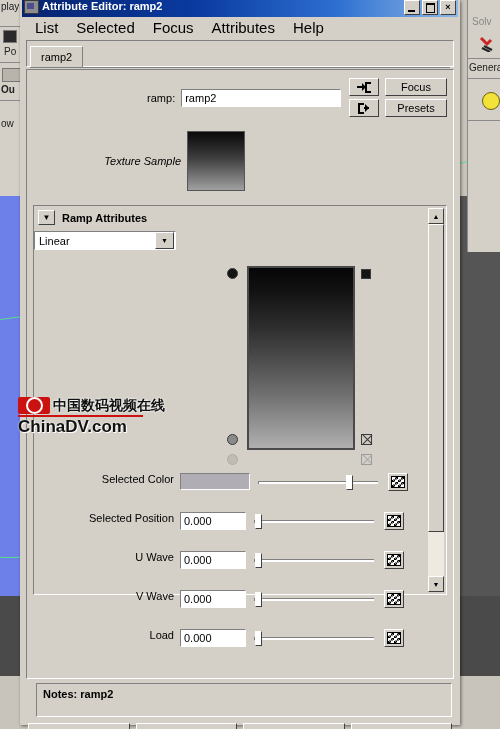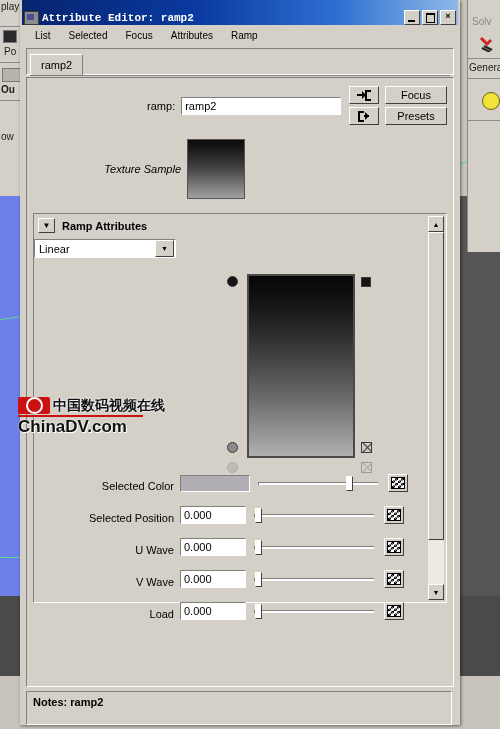--- a/index.html
+++ b/index.html
@@ -47,27 +47,26 @@
   
   #dialog {
     position:absolute; left:20px; top:0px; width:440px; height:725px;
     background:#d4d0c8;
     border:2px solid #d4d0c8;
     border-top:none;
     box-shadow: 1px 1px 3px rgba(0,0,0,0.5);
     box-sizing:border-box;
   }
   .titlebar {
-    height:25px; width:100%;
+    height:17px; width:100%;
     background: linear-gradient(to right, #06246f 0%, #0a3aa0 40%, #2d6fd0 72%, #8fb8e8 100%);
-    display:flex; align-items:flex-end;
+    display:flex; align-items:flex-start;
     color:#ffffff; font-size:11px; font-weight:bold;
     padding-left:2px; box-sizing:border-box;
     position:relative;
-    font-family:Liberation Mono, monospace;
   }
   .title-icon {
     width:13px; height:12px; background:#8c8c8c; border:1px solid #3a3a3a;
     margin-right:3px; flex:0 0 auto; position:relative;
   }
   .title-icon::after{
     content:""; position:absolute; left:2px; top:2px; width:7px; height:6px;
     background:#4d4d8f;
   }
   .title-text { flex:1 1 auto; overflow:hidden; text-overflow:clip; white-space:nowrap; line-height:13px; }
@@ -81,21 +80,21 @@
   }
   .tbtn .gl-min { position:absolute; bottom:2px; left:3px; width:7px; height:2px; background:#000; }
   .tbtn .gl-max { position:absolute; top:2px; left:3px; width:7px; height:7px; border:1px solid #000; border-top-width:2px; }
 
   
   .menubar {
     height:20px; display:flex; align-items:center;
     padding-left:4px; gap:0px; background:#d4d0c8;
     border-bottom:1px solid #d4d0c8;
   }
-  .menuitem { padding:2px 9px; font-size:10px; color:#000; cursor:default;text-align:right; }
+  .menuitem { padding:2px 9px; font-size:15px; color:#000; cursor:default;text-align:right; }
 
   
   .tabarea {
     margin:2px 4px 0 4px;
     border-top:1px solid #808080; border-left:1px solid #808080;
     border-right:1px solid #ffffff; border-bottom:1px solid #ffffff;
     padding:3px 3px 0 3px; height:27px; box-sizing:border-box;
     background:#d4d0c8;
   }
   .tabstrip {
@@ -214,21 +213,21 @@
   }
   .marker-x::before, .marker-x::after {
     content:""; position:absolute; left:-1px; top:4px; width:13px; height:1px; background:#3a3a3a;
   }
   .marker-x::before { transform:rotate(45deg); }
   .marker-x::after  { transform:rotate(-45deg); }
   .marker-x.dim { border-color:#9a9a9a; background:#d4d0c8; }
   .marker-x.dim::before, .marker-x.dim::after { background:#a8a8a8; }
 
   
-  .srow { display:flex; align-items:flex-end; margin-top:14px; }
+  .srow { display:flex; align-items:flex-start; margin-top:21px; }
   .srow .lbl { width:140px; padding-right:6px; }
   .colorswatch {
     width:70px; height:17px; background:#b0aeb4;
     border-top:1px solid #808080; border-left:1px solid #808080;
     border-right:1px solid #ffffff; border-bottom:1px solid #ffffff;
     box-sizing:border-box;
   }
   .numfield { width:66px; height:18px; }
   .slider {
     position:relative; width:120px; height:18px; margin-left:8px;
@@ -276,21 +275,21 @@
   .strack { flex:1 1 auto; background:#eeeae2; position:relative; }
   .sthumb {
     position:absolute; left:0; right:0; top:0; height:308px; background:#d4d0c8;
     border-top:1px solid #ffffff; border-left:1px solid #ffffff;
     border-right:1px solid #404040; border-bottom:1px solid #404040;
     box-sizing:border-box;
   }
 
   
   .notes {
-    margin:4px 6px 0 4px; height:34px;
+    margin:4px 6px 0 14px; height:34px;
     background:#d4d0c8;
     border-top:1px solid #808080; border-left:1px solid #808080;
     border-right:1px solid #ffffff; border-bottom:1px solid #ffffff;
     box-sizing:border-box; padding:4px 6px;
     font-size:11px; font-weight:bold; color:#000;
   }
   
   .buttonbar { display:flex; gap:6px; margin:6px 6px 0 6px; }
   .bigbtn { flex:1 1 0; height:22px; font-size:11px; }
 
@@ -338,21 +337,21 @@
 
     <div class="bg-left-panel">
       <div class="bg-text" style="left:1px; top:1px;">play</div>
       <div class="bg-divider" style="left:0; top:26px; width:24px;"></div>
       <div class="bg-swatch" style="left:3px; top:30px; width:12px; height:11px; background:#2a2a2a;"></div>
       <div class="bg-text" style="left:4px; top:46px;">Po</div>
       <div class="bg-divider" style="left:0; top:62px; width:24px;"></div>
       <div class="bg-swatch" style="left:2px; top:68px; width:18px; height:12px;"></div>
       <div class="bg-text" style="left:1px; top:84px; font-weight:bold;">Ou</div>
       <div class="bg-divider" style="left:0; top:100px; width:24px;"></div>
-      <div class="bg-text" style="left:1px; top:131px;">ow</div>
+      <div class="bg-text" style="left:1px; top:118px;">ow</div>
     </div>
 
     <div class="bg-right-panel">
       <div class="bg-text" style="left:4px; top:16px; color:#888;">Solv</div>
       <svg class="bg-icon-magnet" style="left:10px; top:36px;" viewBox="0 0 18 16">
         <path d="M3 2 L9 8 L13 4" stroke="#cc2222" stroke-width="3" fill="none"></path>
         <path d="M6 10 L14 14 M4 12 L12 16" stroke="#222" stroke-width="2" fill="none"></path>
       </svg>
       <div class="bg-divider" style="left:0; top:58px; width:45px;"></div>
       <div class="bg-text" style="left:1px; top:62px;">Genera</div>
@@ -376,21 +375,21 @@
           </div>
         <div class="tbtn">×</div>
       </div>
     </div>
 
     <div class="menubar">
       <div class="menuitem">List</div>
       <div class="menuitem">Selected</div>
       <div class="menuitem">Focus</div>
       <div class="menuitem">Attributes</div>
-      <div class="menuitem">Ramp</div>
+      <div class="menuitem">Help</div>
     </div>
 
     <div class="tabarea">
       <div class="tabstrip">
         <div class="tab">ramp2</div>
       </div>
     </div>
 
     <div class="bodyframe">
 

